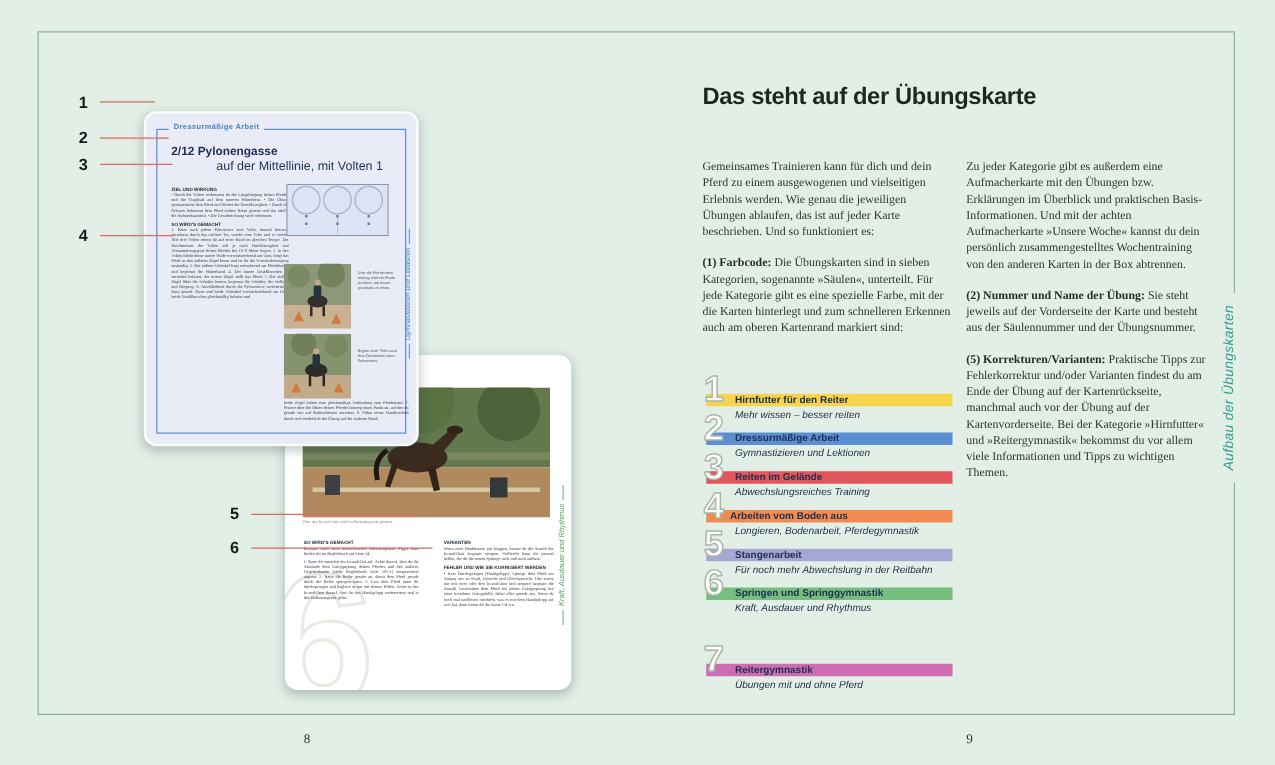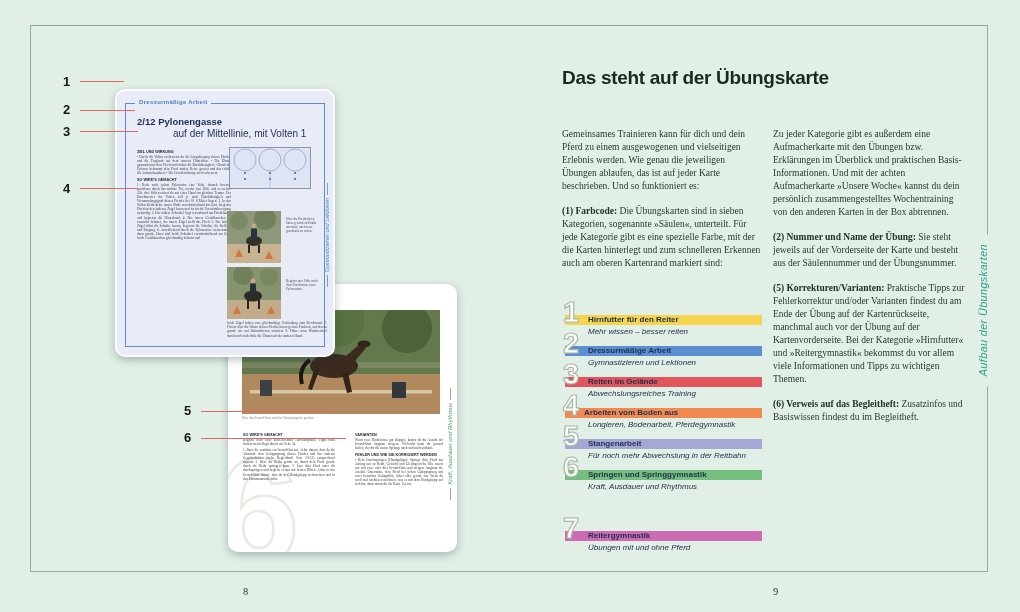--- a/index.html
+++ b/index.html
@@ -288,20 +288,19 @@
           <span class="cat-label">Reitergymnastik</span>
         </div>
       <div class="cat-sub">Übungen mit und ohne Pferd</div>
     </div>
   </div>
 
   <div class="col col-right">
     <p><b></b><span>Zu jeder Kategorie gibt es außerdem eine Aufmacherkarte mit den Übungen bzw. Erklärungen im Überblick und praktischen Basis-Informationen. Und mit der achten Aufmacherkarte »Unsere Woche« kannst du dein persönlich zusammengestelltes Wochentraining von den anderen Karten in der Box abtrennen.</span></p>
     <p><b>(2) Nummer und Name der Übung: </b><span>Sie steht jeweils auf der Vorderseite der Karte und besteht aus der Säulennummer und der Übungsnummer.</span></p>
     <p><b>(5) Korrekturen/Varianten: </b><span>Praktische Tipps zur Fehlerkorrektur und/oder Varianten findest du am Ende der Übung auf der Kartenrückseite, manchmal auch vor der Übung auf der Kartenvorderseite. Bei der Kategorie »Hirnfutter« und »Reitergymnastik« bekommst du vor allem viele Informationen und Tipps zu wichtigen Themen.</span></p>
-    <p><b>(6) Verweis auf das Begleitheft: </b><span>Zusatzinfos und Basiswissen findest du im Begleitheft.</span></p>
   </div>
 
   <div class="sidebar-label" style="color: rgb(47, 159, 142);">Aufbau der Übungskarten</div>
 
   <div class="pagenum pn-left">8</div>
   <div class="pagenum pn-right">9</div>
 </div>
 
 </body></html>

